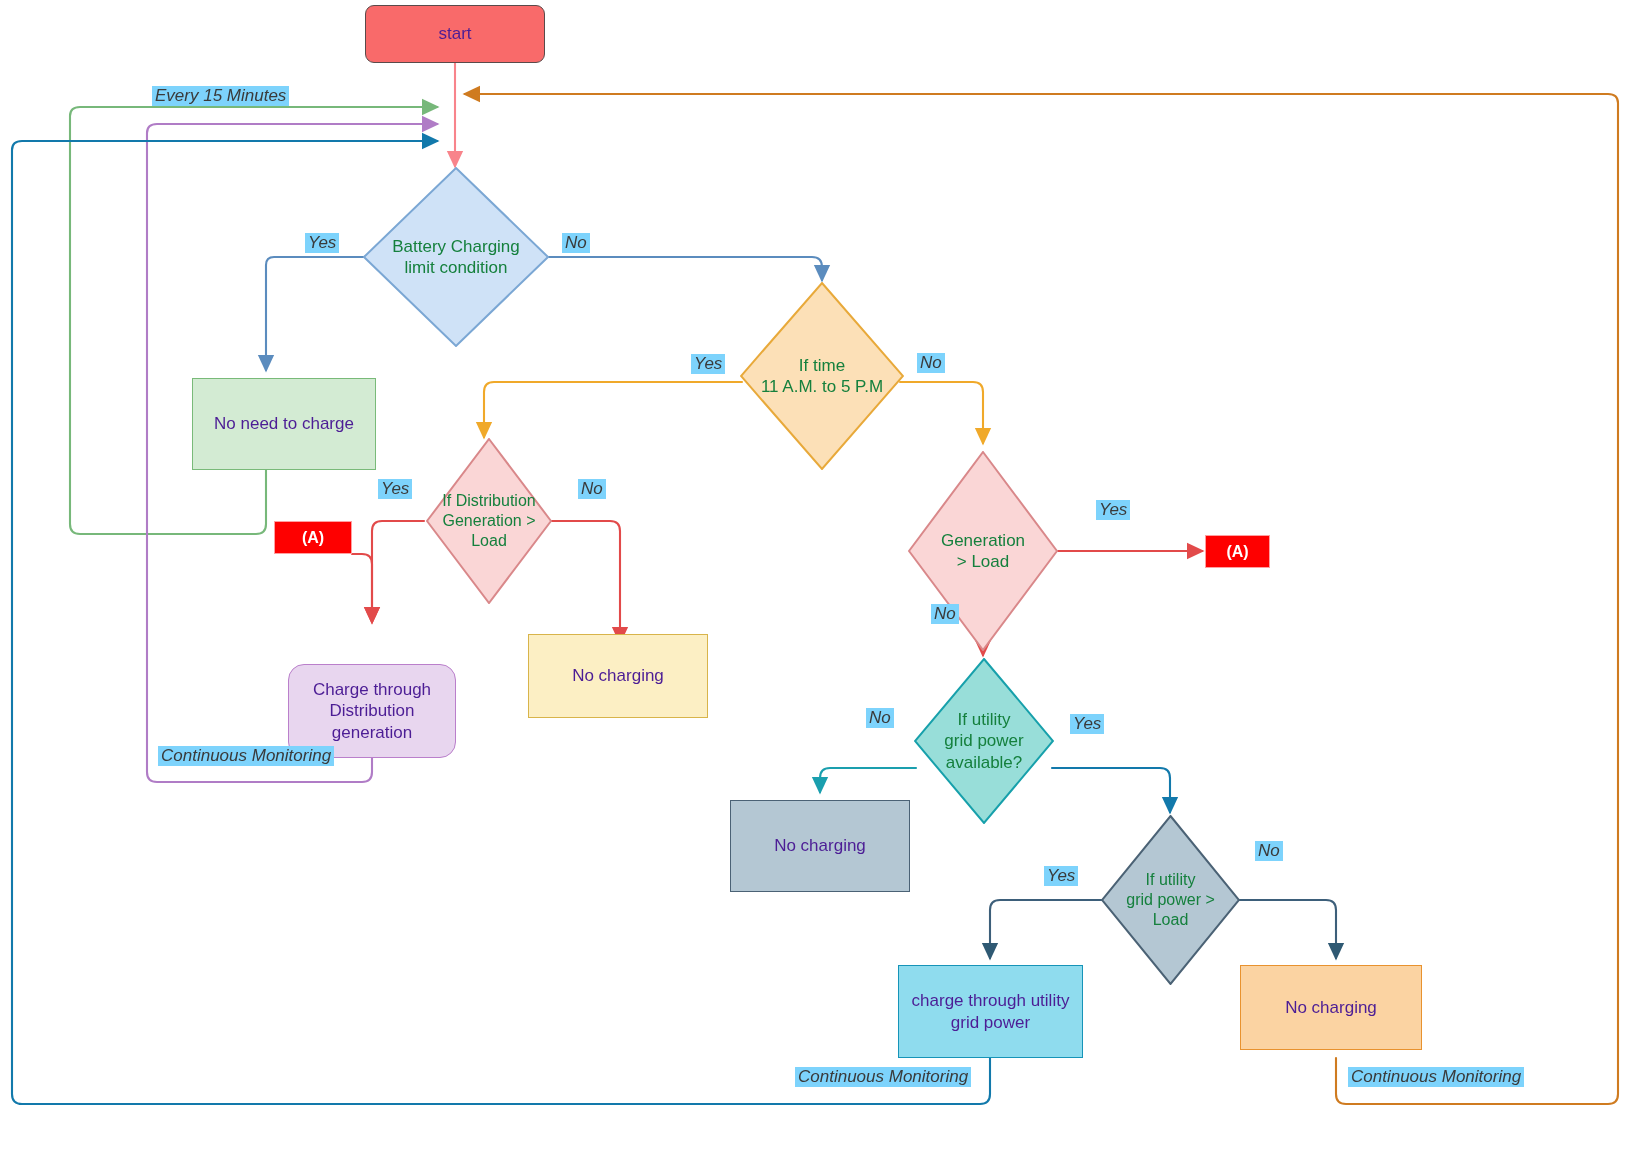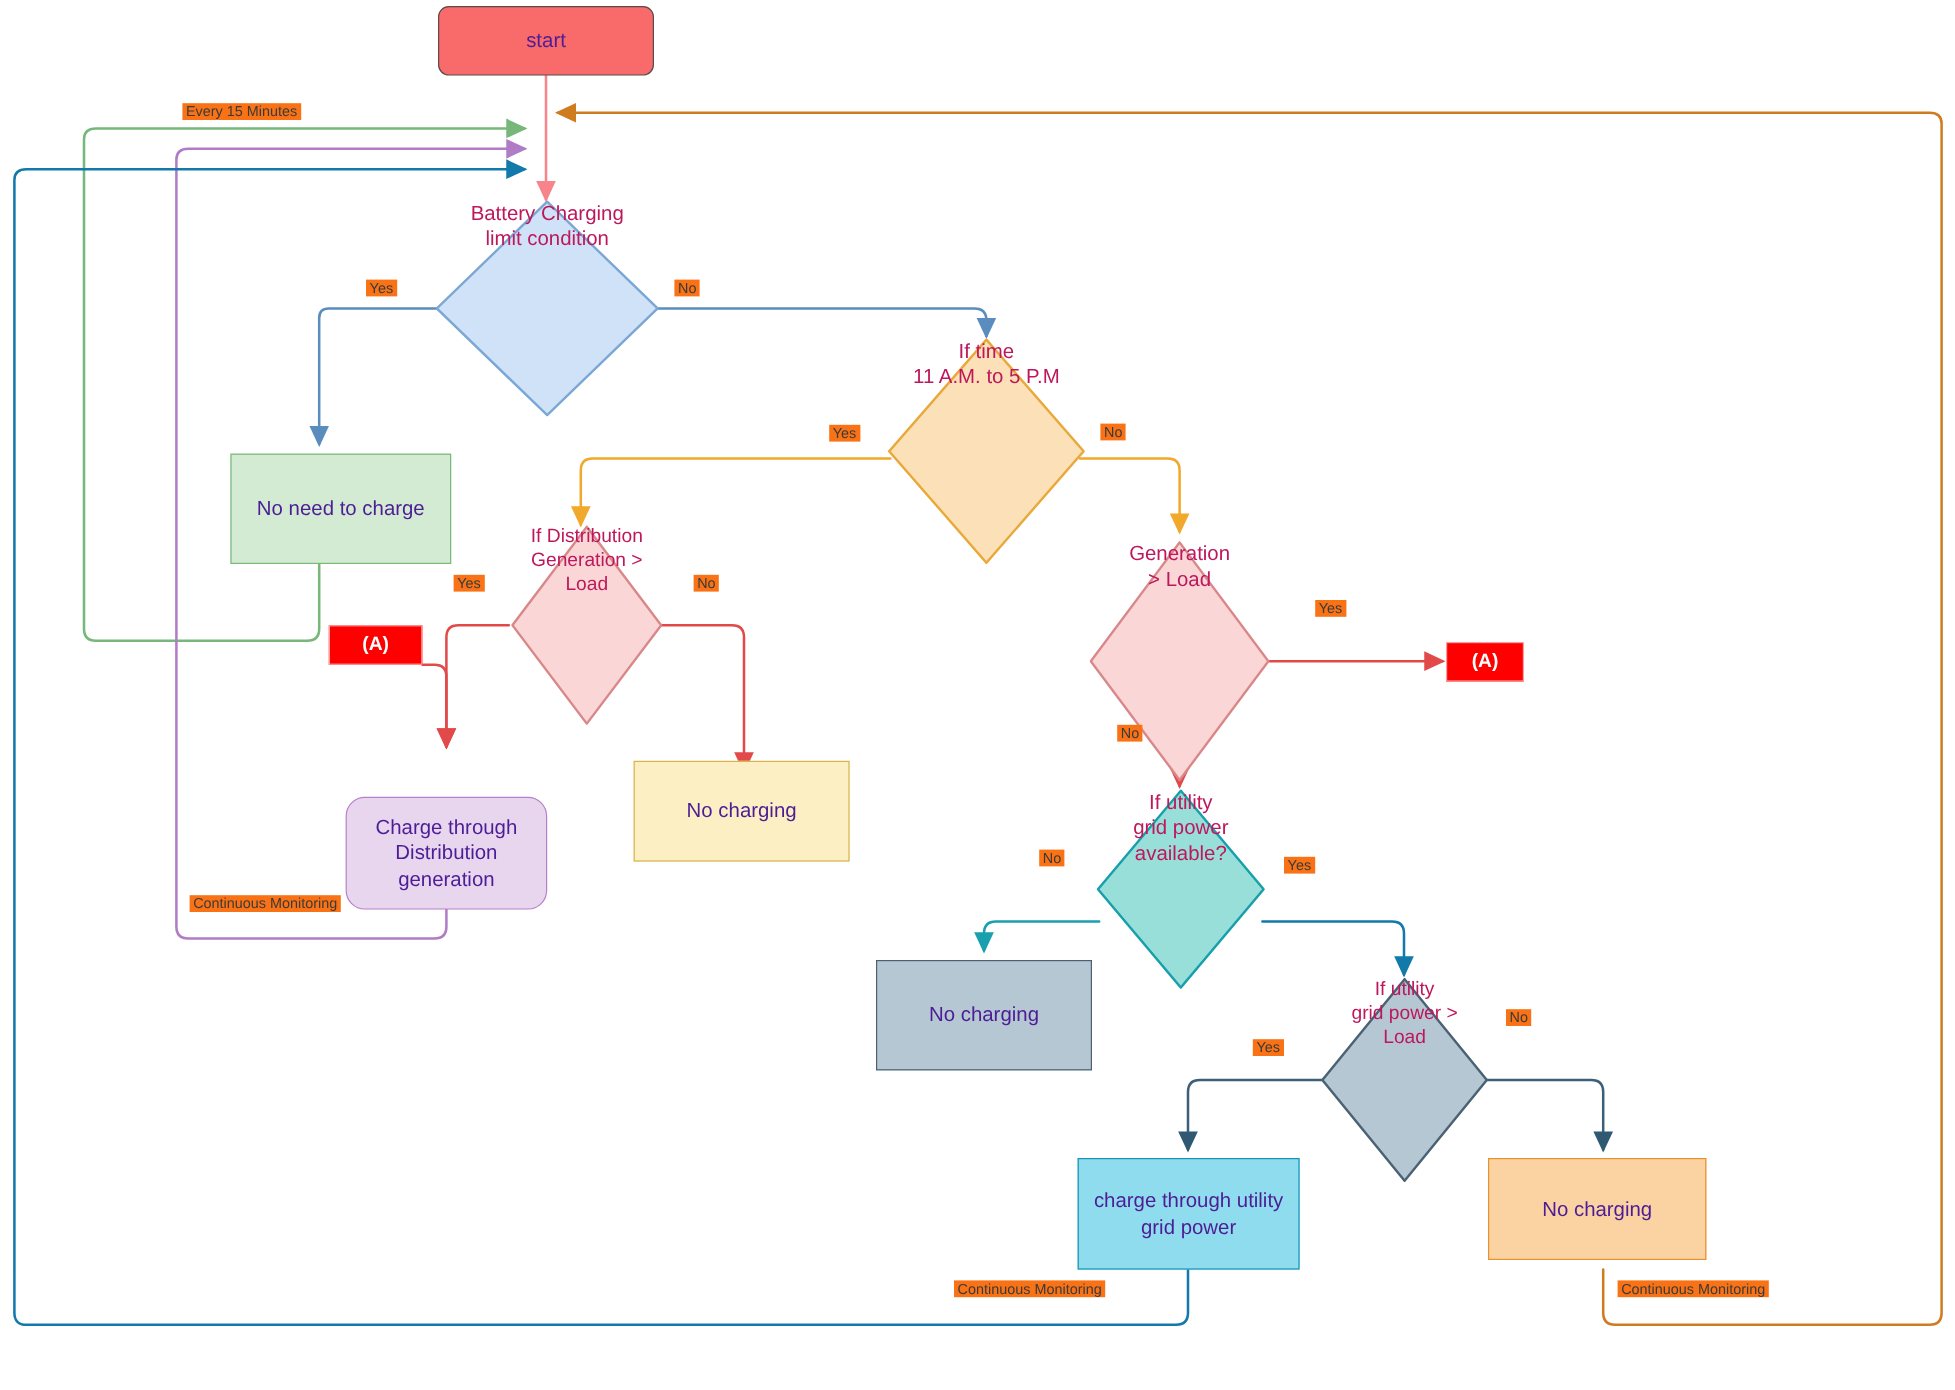--- a/index.html
+++ b/index.html
@@ -5,25 +5,25 @@
 <style>
   html,body{margin:0;padding:0;background:#ffffff;}
   body{font-family:"Liberation Sans", sans-serif;}
   #canvas{position:relative;width:1629px;height:1158px;background:#ffffff;overflow:hidden;}
   svg.edges{position:absolute;left:0;top:0;width:1629px;height:1158px;pointer-events:none;}
 
   .node{position:absolute;box-sizing:border-box;display:flex;align-items:center;justify-content:center;text-align:center;color:#4c1d95;font-size:17px;line-height:1.25;}
   .proc{border:1.6px solid #888;}
   .rounded{border-radius:9px;}
 
-  .diamond{position:absolute;box-sizing:border-box;display:flex;justify-content:center;text-align:center;font-size:17px;line-height:1.26;color:#be185d;}
+  .diamond{position:absolute;box-sizing:border-box;display:flex;align-items:center;justify-content:center;text-align:center;font-size:17px;line-height:1.26;color:#15803d;}
   .diamond .dshape{position:absolute;left:0;top:0;width:100%;height:100%;}
   .diamond .dlabel{position:relative;z-index:2;padding:0 6px;}
 
-  .edge-label{position:absolute;font-size:12px;color:#3a3a3a;white-space:nowrap;background:#f97316;padding:0 3px;}
+  .edge-label{position:absolute;font-size:17px;color:#3a3a3a;white-space:nowrap;background:#7dd3fc;padding:0 3px;font-style:italic;}
 
   .aNode{position:absolute;box-sizing:border-box;display:flex;align-items:center;justify-content:center;
          background:#fe0000;border:1.5px solid #ff9fa0;color:#ffffff;font-weight:bold;font-size:16px;}
 </style>
 </head>
 <body>
 
 <div id="canvas">
 
   <svg class="edges" viewBox="0 0 1629 1158">

